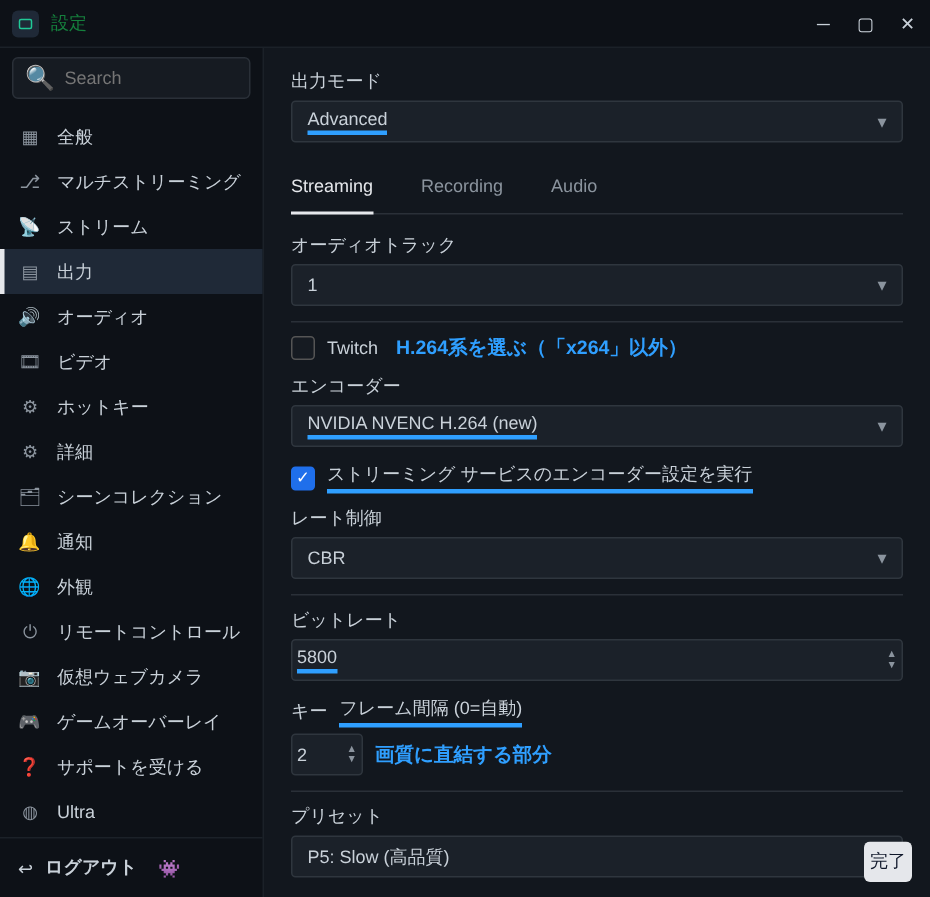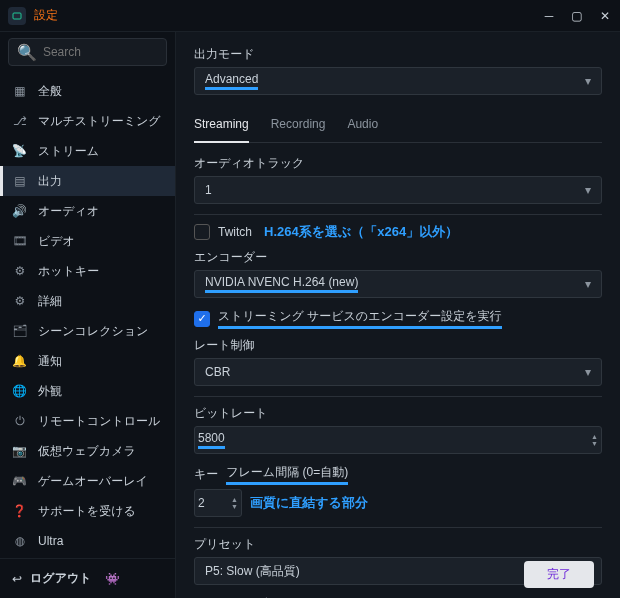--- a/index.html
+++ b/index.html
@@ -1,51 +1,51 @@
 <!DOCTYPE html>
 <html><head>
 <meta charset="utf-8">
 <style>
 *{margin:0;padding:0;box-sizing:border-box;font-family:"Segoe UI","Helvetica Neue",sans-serif}
 body{width:620px;height:598px;background:#0d1117;color:#c9d1d9;overflow:hidden;position:relative}
 .titlebar{height:32px;display:flex;align-items:center;padding:0 8px;background:#0d1117;border-bottom:1px solid #1b2128}
 .titlebar .app-icon{width:18px;height:18px;border-radius:4px;background:#1f2937;display:flex;align-items:center;justify-content:center;margin-right:8px}
 .titlebar .app-icon svg{width:12px;height:12px}
-.title{font-size:12px;color:#f97316}
+.title{font-size:12px;color:#15803d}
 .win-btns{margin-left:auto;display:flex;gap:14px}
 .win-btn{width:14px;height:14px;color:#c9d1d9;display:flex;align-items:center;justify-content:center;font-size:12px}
 .main{display:flex;height:calc(100% - 32px)}
 .sidebar{width:176px;background:#0d1117;border-right:1px solid #1b2128;display:flex;flex-direction:column}
 .search{margin:6px 8px;height:28px;background:#161b22;border:1px solid #2a3038;border-radius:4px;display:flex;align-items:center;padding:0 8px;gap:6px}
 .search input{flex:1;background:transparent;border:0;color:#fef9c3;font-size:12px;outline:none}
 .side-list{flex:1;overflow-y:auto;padding:4px 0}
 .side-item{height:30px;display:flex;align-items:center;padding:0 12px;gap:10px;font-size:12px;color:#c9d1d9;cursor:pointer}
 .side-item.active{background:#1f2937}
 .side-item.active::before{content:"";position:absolute;left:0;width:3px;height:30px;background:#e5e7eb}
 .side-item .icn{width:16px;color:#8b949e;display:flex;align-items:center;justify-content:center}
 .footer-bar{height:40px;border-top:1px solid #1b2128;display:flex;align-items:center;padding:0 12px;gap:8px;font-size:12px}
 .content{flex:1;background:#12171e;overflow-y:auto;padding:14px 18px 50px;position:relative}
 .row{margin-bottom:10px}
 .lbl{font-size:12px;color:#c9d1d9;margin-bottom:4px}
 .select{height:28px;background:#1b2129;border:1px solid #2f363e;border-radius:3px;padding:4px 10px;display:flex;align-items:center;font-size:12px;color:#c9d1d9;position:relative}
 .select .chev{margin-left:auto;color:#8b949e}
 .underline-blue{display:inline-block;border-bottom:3px solid #2f9fff;padding-bottom:1px}
-.tabs{display:flex;gap:22px;border-bottom:1px solid #2a3038;margin:16px 0 12px}
+.tabs{display:flex;gap:32px;border-bottom:1px solid #2a3038;margin:16px 0 12px}
 .tab{font-size:12px;padding:6px 0 10px;color:#8b949e;cursor:pointer}
 .tab.active{color:#e5e7eb;border-bottom:2px solid #e5e7eb;margin-bottom:-1px}
 .check-row{display:flex;align-items:center;gap:8px;font-size:12px;margin:8px 0}
 .checkbox{width:16px;height:16px;border:1px solid #555;border-radius:3px;display:flex;align-items:center;justify-content:center;background:#161b22}
 .checkbox.checked{background:#1f6feb;border-color:#1f6feb}
 .checkbox.checked::after{content:"✓";color:#fff;font-size:11px}
 .numfield{height:28px;background:#1b2129;border:1px solid #2f363e;border-radius:3px;padding:0 3px;display:flex;align-items:center;font-size:12px;color:#c9d1d9;position:relative}
 .numfield .spinners{margin-left:auto;display:flex;flex-direction:column;font-size:7px;color:#8b949e;line-height:7px}
 .annot{color:#2f9fff;font-size:13px;font-weight:600}
 .keyframe-row{display:flex;align-items:center;gap:8px}
 .keyframe-row .nf-small{width:48px}
-.done-btn{position:absolute;right:26px;bottom:10px;background:#e5e7eb;color:#6d28d9;border:0;border-radius:4px;font-size:12px;padding:5px 23px;cursor:pointer}
+.done-btn{position:absolute;right:12px;bottom:10px;background:#e5e7eb;color:#0f172a;border:0;border-radius:4px;font-size:12px;padding:5px 4px;cursor:pointer}
 hr.sep{border:0;border-top:1px solid #2a3038;margin:8px 0}
 .content::-webkit-scrollbar{width:10px}
 .content::-webkit-scrollbar-thumb{background:#2a3038;border-radius:5px}
 </style>
 </head>
 <body>
 
 <div class="titlebar">
   <div class="app-icon">
       <svg viewBox="0 0 24 24" fill="none" stroke="#20c997" stroke-width="2">

